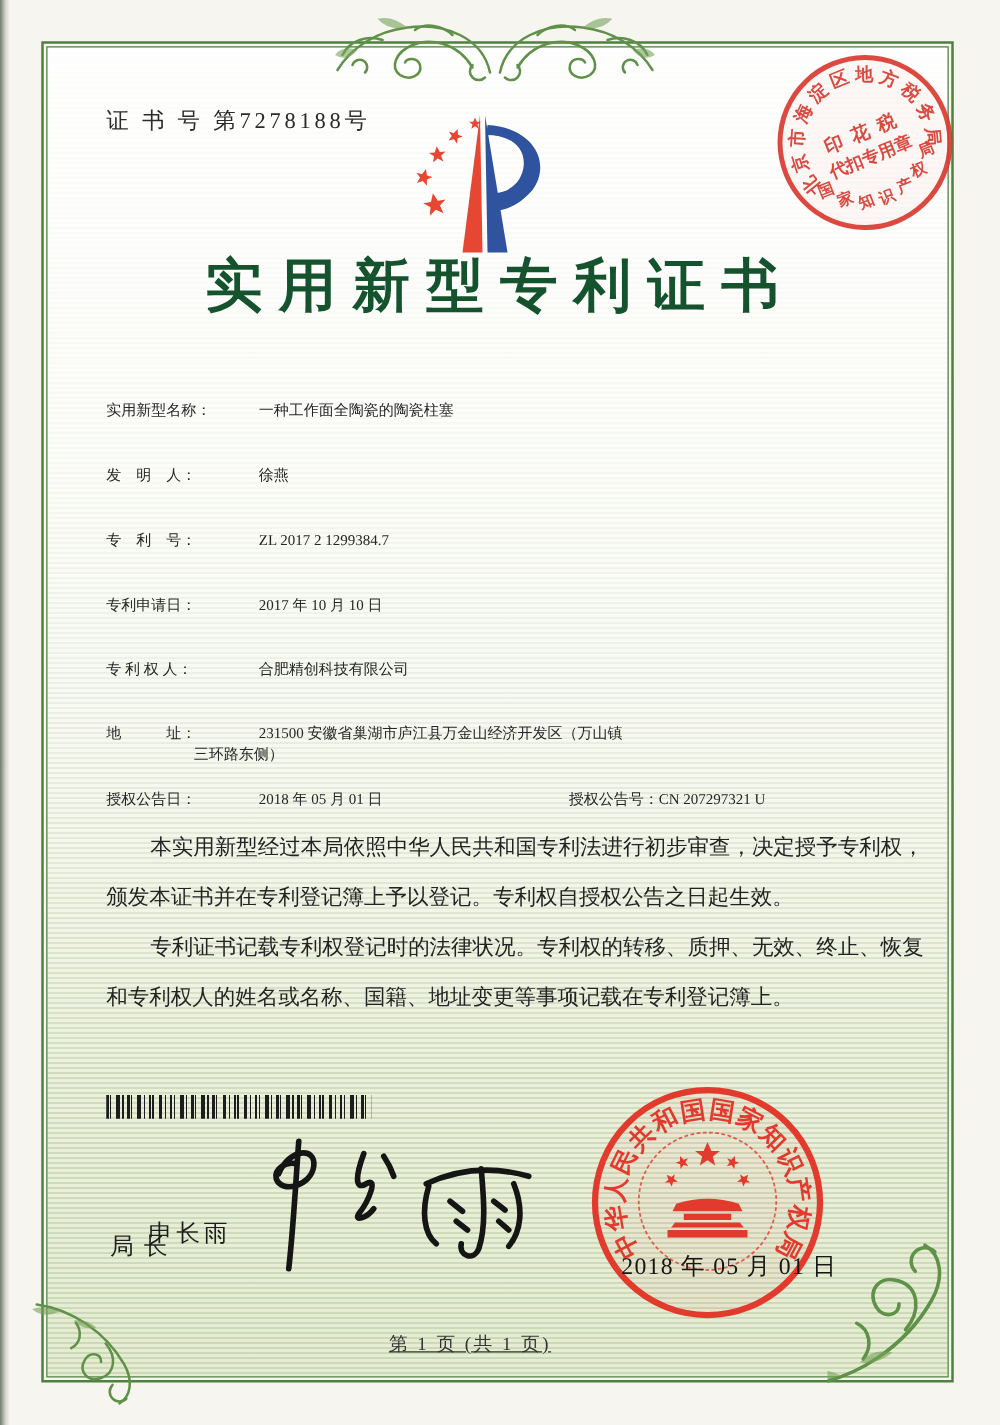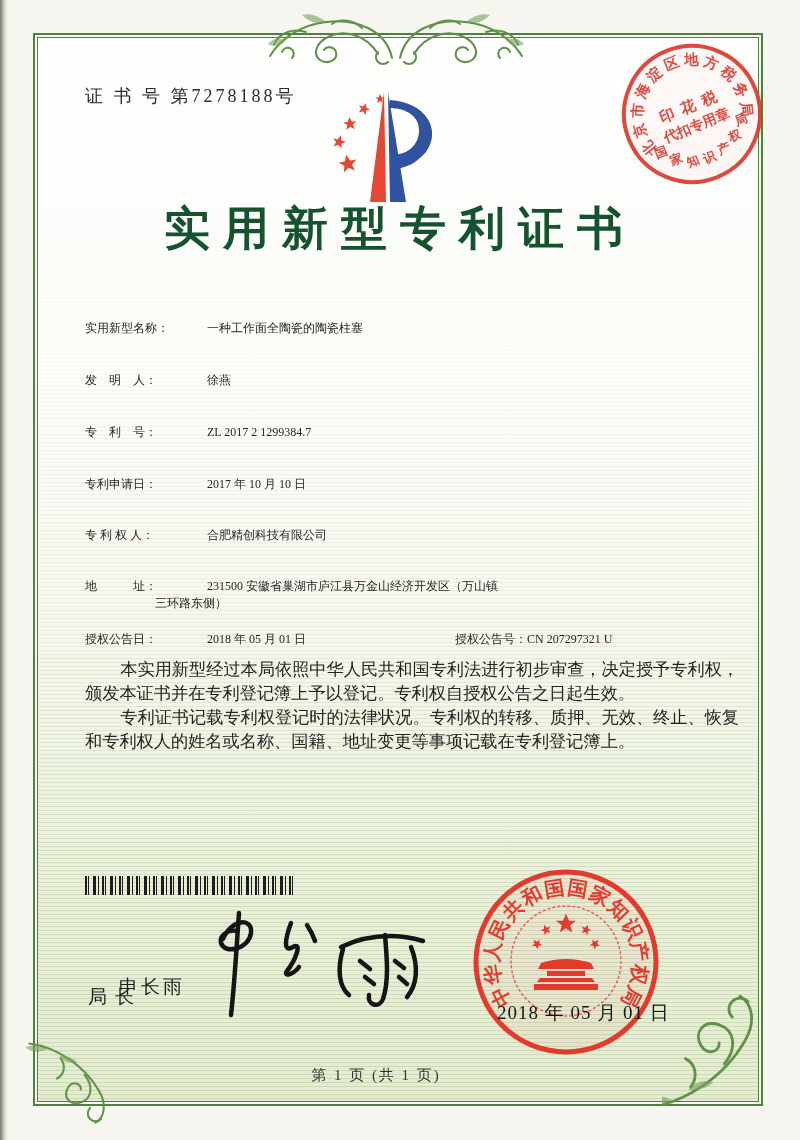--- a/index.html
+++ b/index.html
@@ -28,34 +28,34 @@
   .abs{position:absolute;}
   #cert-no{left:85px;top:84px;font-size:18px;letter-spacing:3px;color:#2b2b2b;}
   #logo{left:326px;top:90px;}
   #title{left:0;width:800px;top:198px;text-align:center;font-size:46px;font-weight:bold;
          letter-spacing:13px;color:#14532d;}
   .field-row{left:85px;width:660px;font-size:12px;color:#262626;white-space:nowrap;}
   .flabel{display:inline-block;min-width:122px;}
   .fvalue{}
   #row-address .addr2{margin-left:70px;white-space:nowrap;}
   #row-grant .right-col{position:absolute;left:370px;top:0;}
-  #paragraphs{left:85px;top:658px;width:654px;font-size:17.2px;line-height:24px;color:#232323;}
+  #paragraphs{left:85px;top:658px;width:654px;font-size:17.2px;line-height:40px;color:#232323;}
   #paragraphs p{margin:0;text-indent:2.05em;}
   #barcode{left:85px;top:876px;width:212px;height:19px;
     background:repeating-linear-gradient(90deg,
       #1d1d1d 0 2px,transparent 2px 3px,
       #1d1d1d 3px 4px,transparent 4px 8px,
       #1d1d1d 8px 11px,transparent 11px 13px,
       #1d1d1d 13px 14px,transparent 14px 17px);}
   #director-title{left:88px;top:936px;font-size:19px;letter-spacing:8px;color:#1d1d1d;margin-top:48px;}
   #director-name{left:88px;top:974px;font-size:19px;letter-spacing:3px;color:#1d1d1d;margin-left:31px;}
   #signature{left:195px;top:908px;}
   #seal{left:468px;top:864px;}
   #seal-date{left:497px;top:1000px;font-size:19px;letter-spacing:1px;color:#161616;z-index:6;}
-  #footer{left:0;width:752px;top:1066px;text-align:center;font-size:15px;letter-spacing:2px;color:#333;}
+  #footer{left:0;width:752px;top:1066px;text-align:center;font-size:15px;letter-spacing:2px;color:#333;text-decoration:underline;}
   #tax-stamp{left:616px;top:38px;transform:rotate(-22deg);opacity:.92;}
   .orn{color:#5f9148;}
   svg{display:block;}
 </style>
 </head>
 <body>
 
 <div id="page">
 
   <svg width="0" height="0" style="position:absolute" aria-hidden="true">

